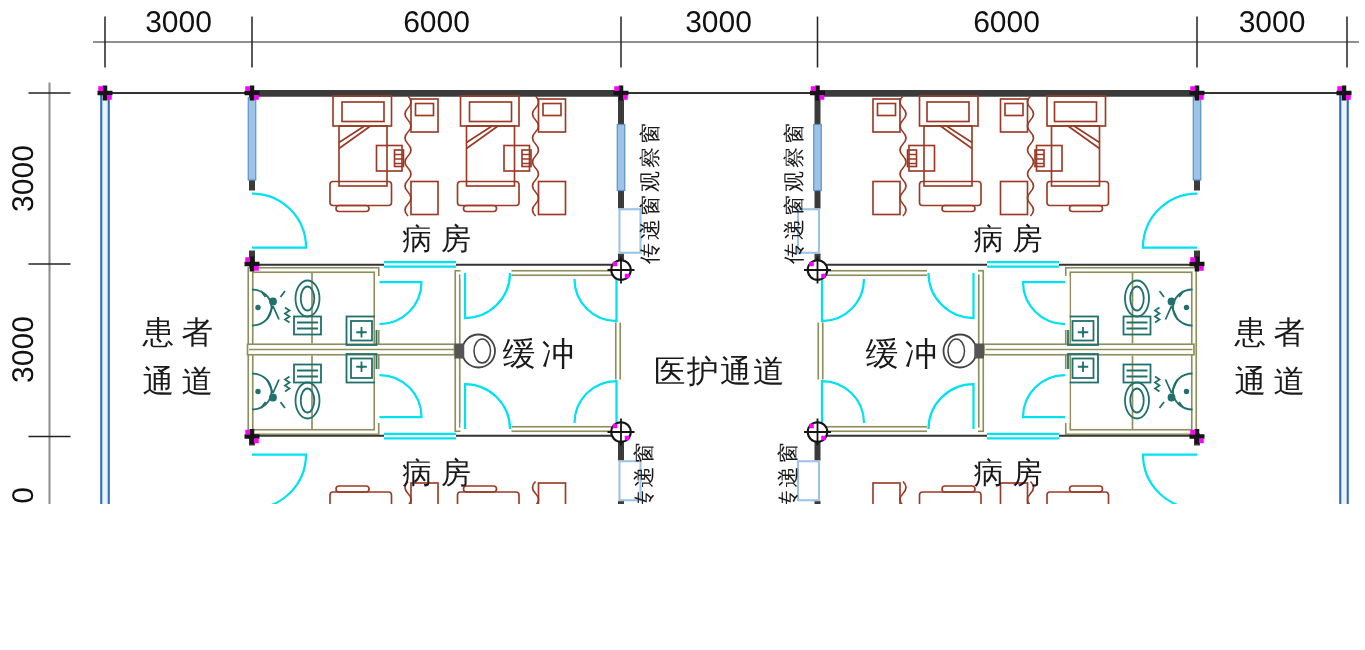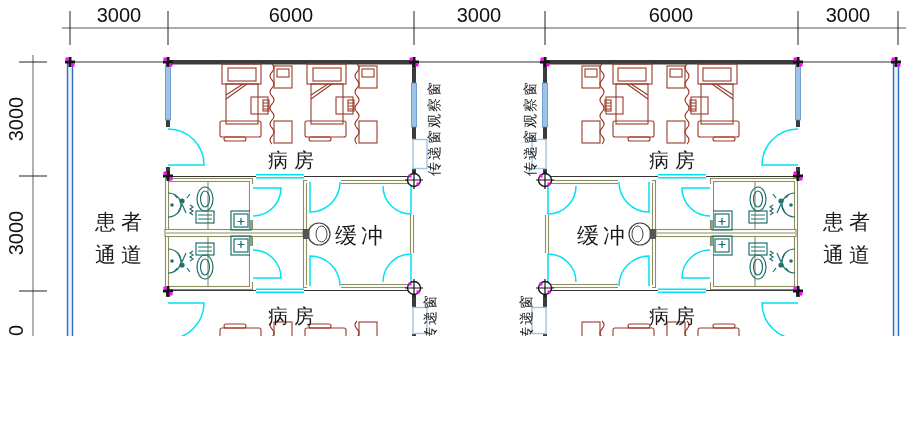--- a/index.html
+++ b/index.html
@@ -245,19 +245,20 @@
   <div class="lbl" style="left:675px;top:316px;font-size:20px;letter-spacing:6px;">病房</div>
 
   <div class="lbl" style="left:121px;top:222px;font-size:21px;letter-spacing:5px;">患者</div>
   <div class="lbl" style="left:121px;top:255px;font-size:21px;letter-spacing:5px;">通道</div>
   <div class="lbl" style="left:849px;top:222px;font-size:21px;letter-spacing:5px;">患者</div>
   <div class="lbl" style="left:849px;top:255px;font-size:21px;letter-spacing:5px;">通道</div>
 
   <div class="lbl" style="left:361px;top:236px;font-size:22px;letter-spacing:4px;">缓冲</div>
   <div class="lbl" style="left:603px;top:236px;font-size:22px;letter-spacing:4px;">缓冲</div>
 
+  <div class="lbl" style="left:480px;top:248px;font-size:21px;letter-spacing:1px;">医护通道</div>
 
   <div class="lbl v" style="left:435px;top:128px;font-size:14px;letter-spacing:2px;">传递窗观察窗</div>
   <div class="lbl v" style="left:531px;top:128px;font-size:14px;letter-spacing:2px;">传递窗观察窗</div>
   <div class="lbl v" style="left:431px;top:341px;font-size:14px;letter-spacing:2px;">观察窗传递窗</div>
   <div class="lbl v" style="left:527px;top:341px;font-size:14px;letter-spacing:2px;">观察窗传递窗</div>
 
 </div>
 
 </body></html>

